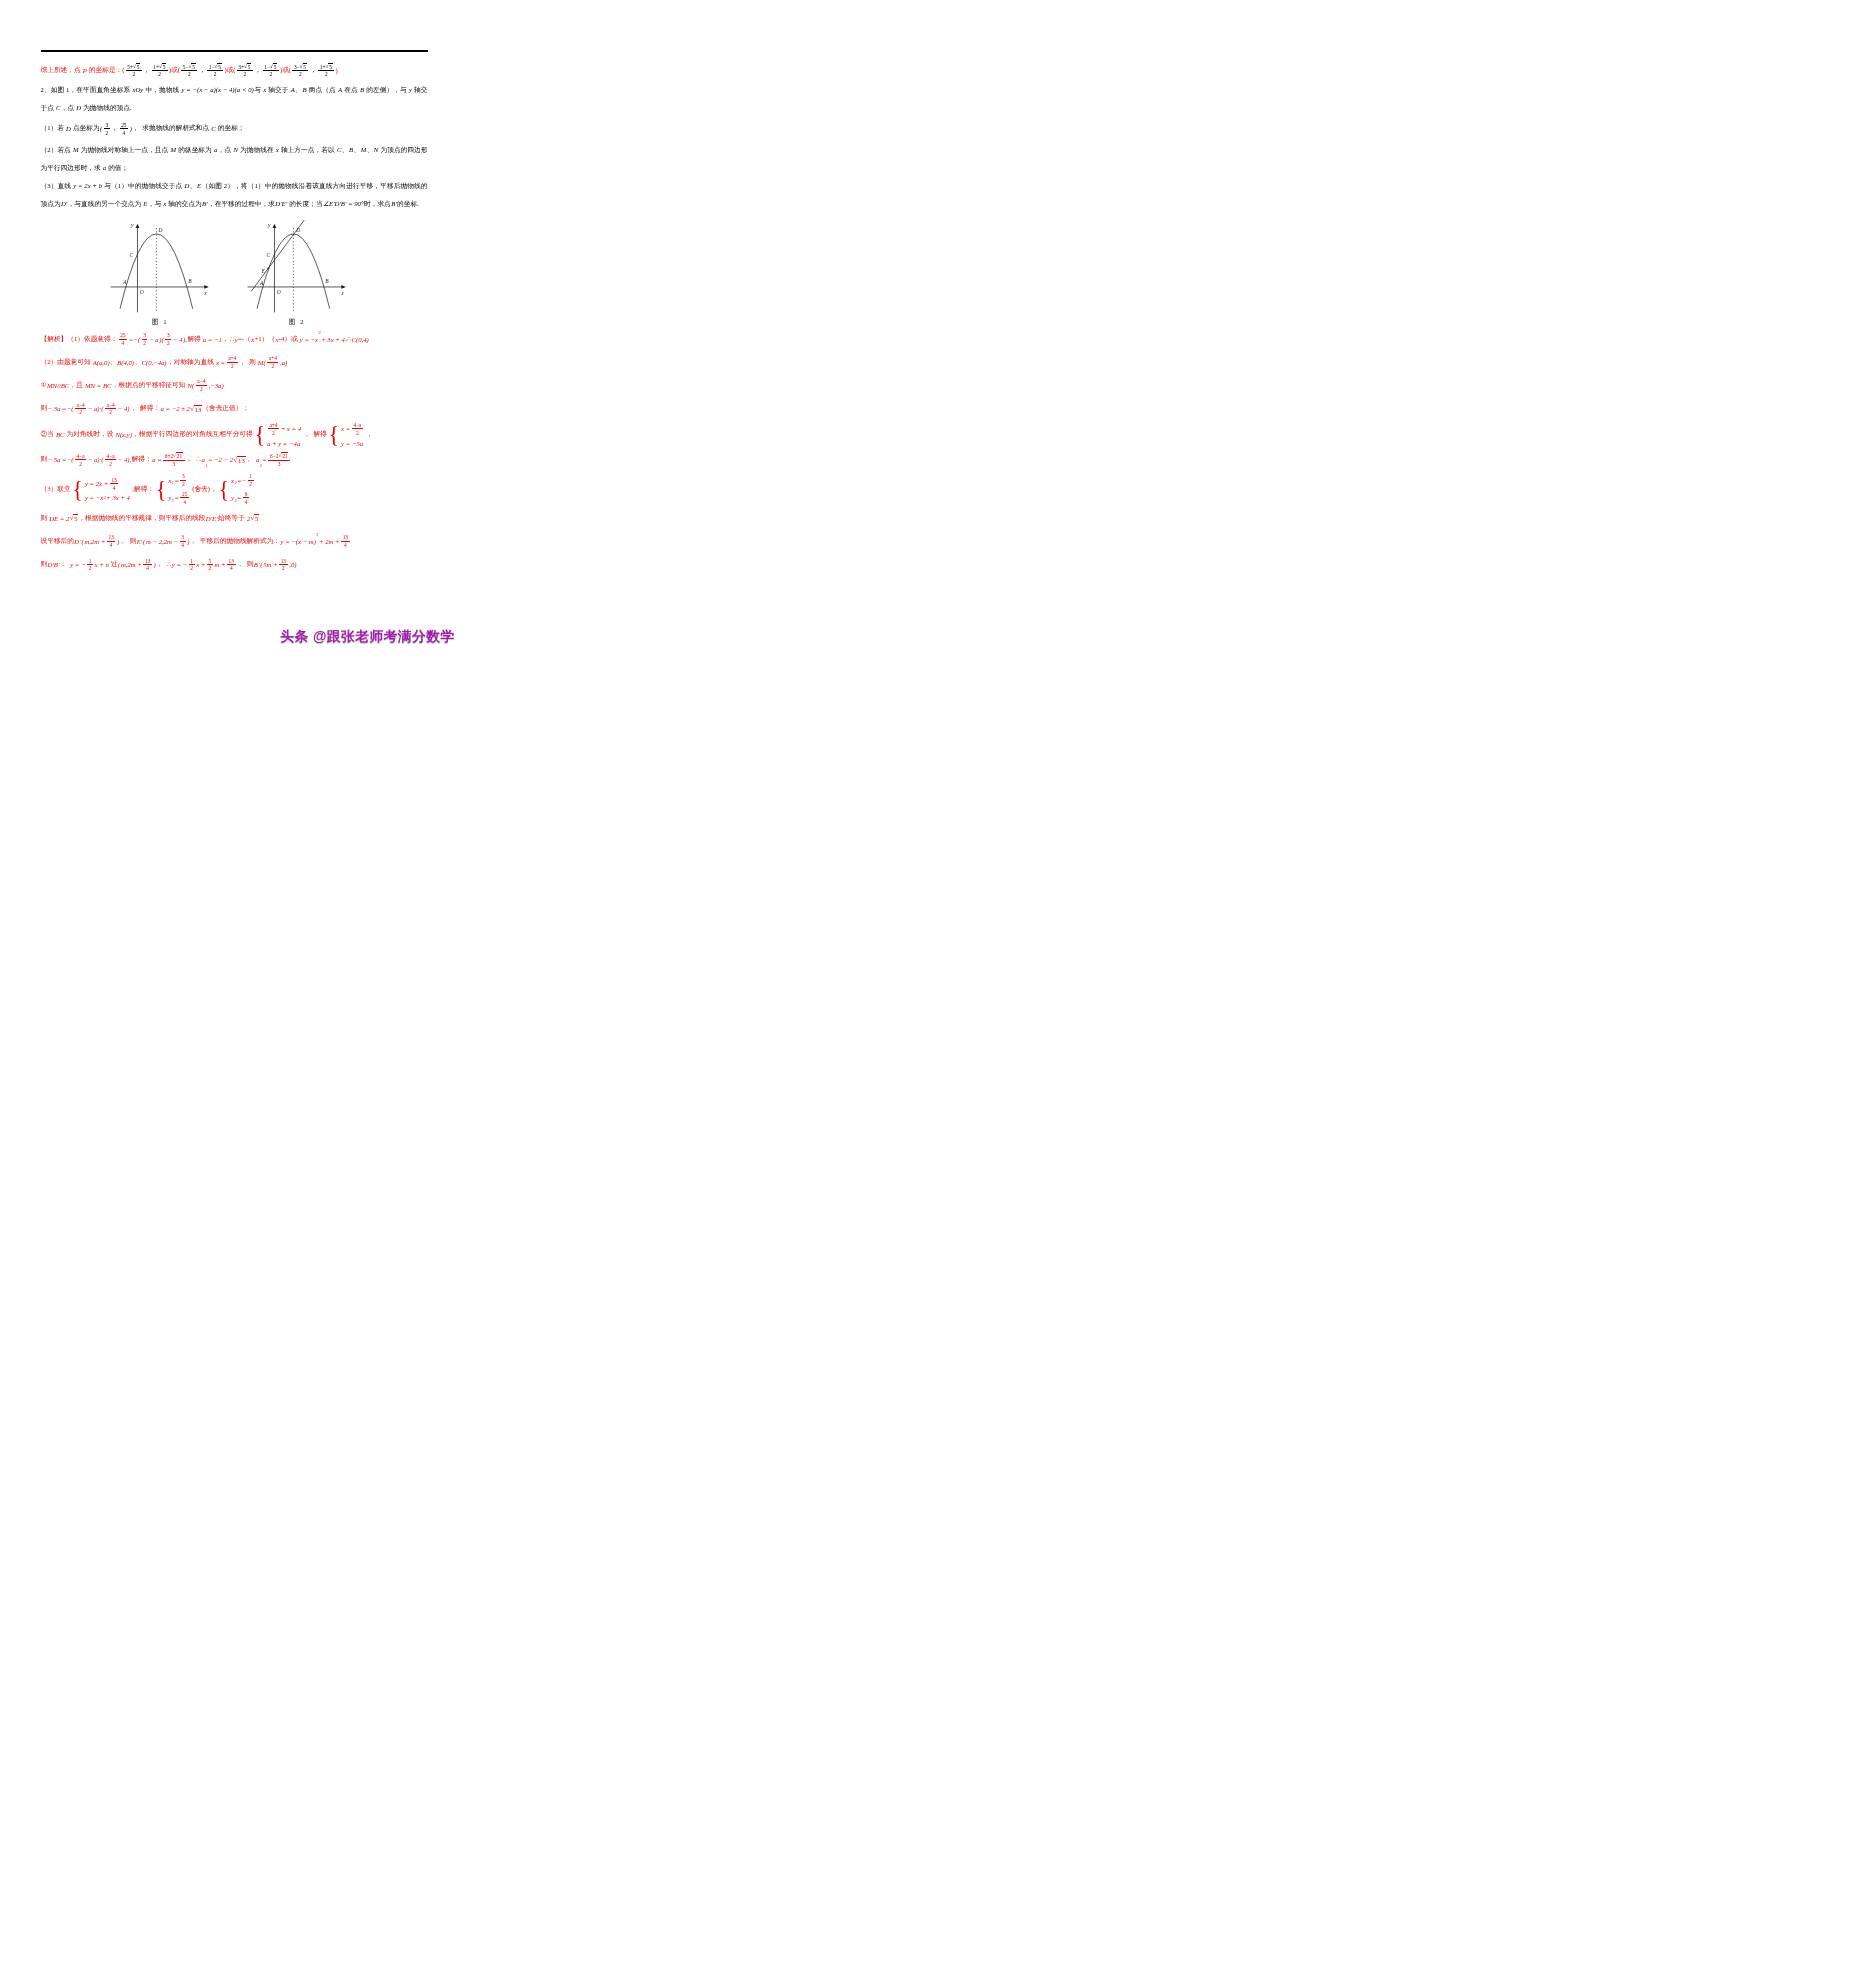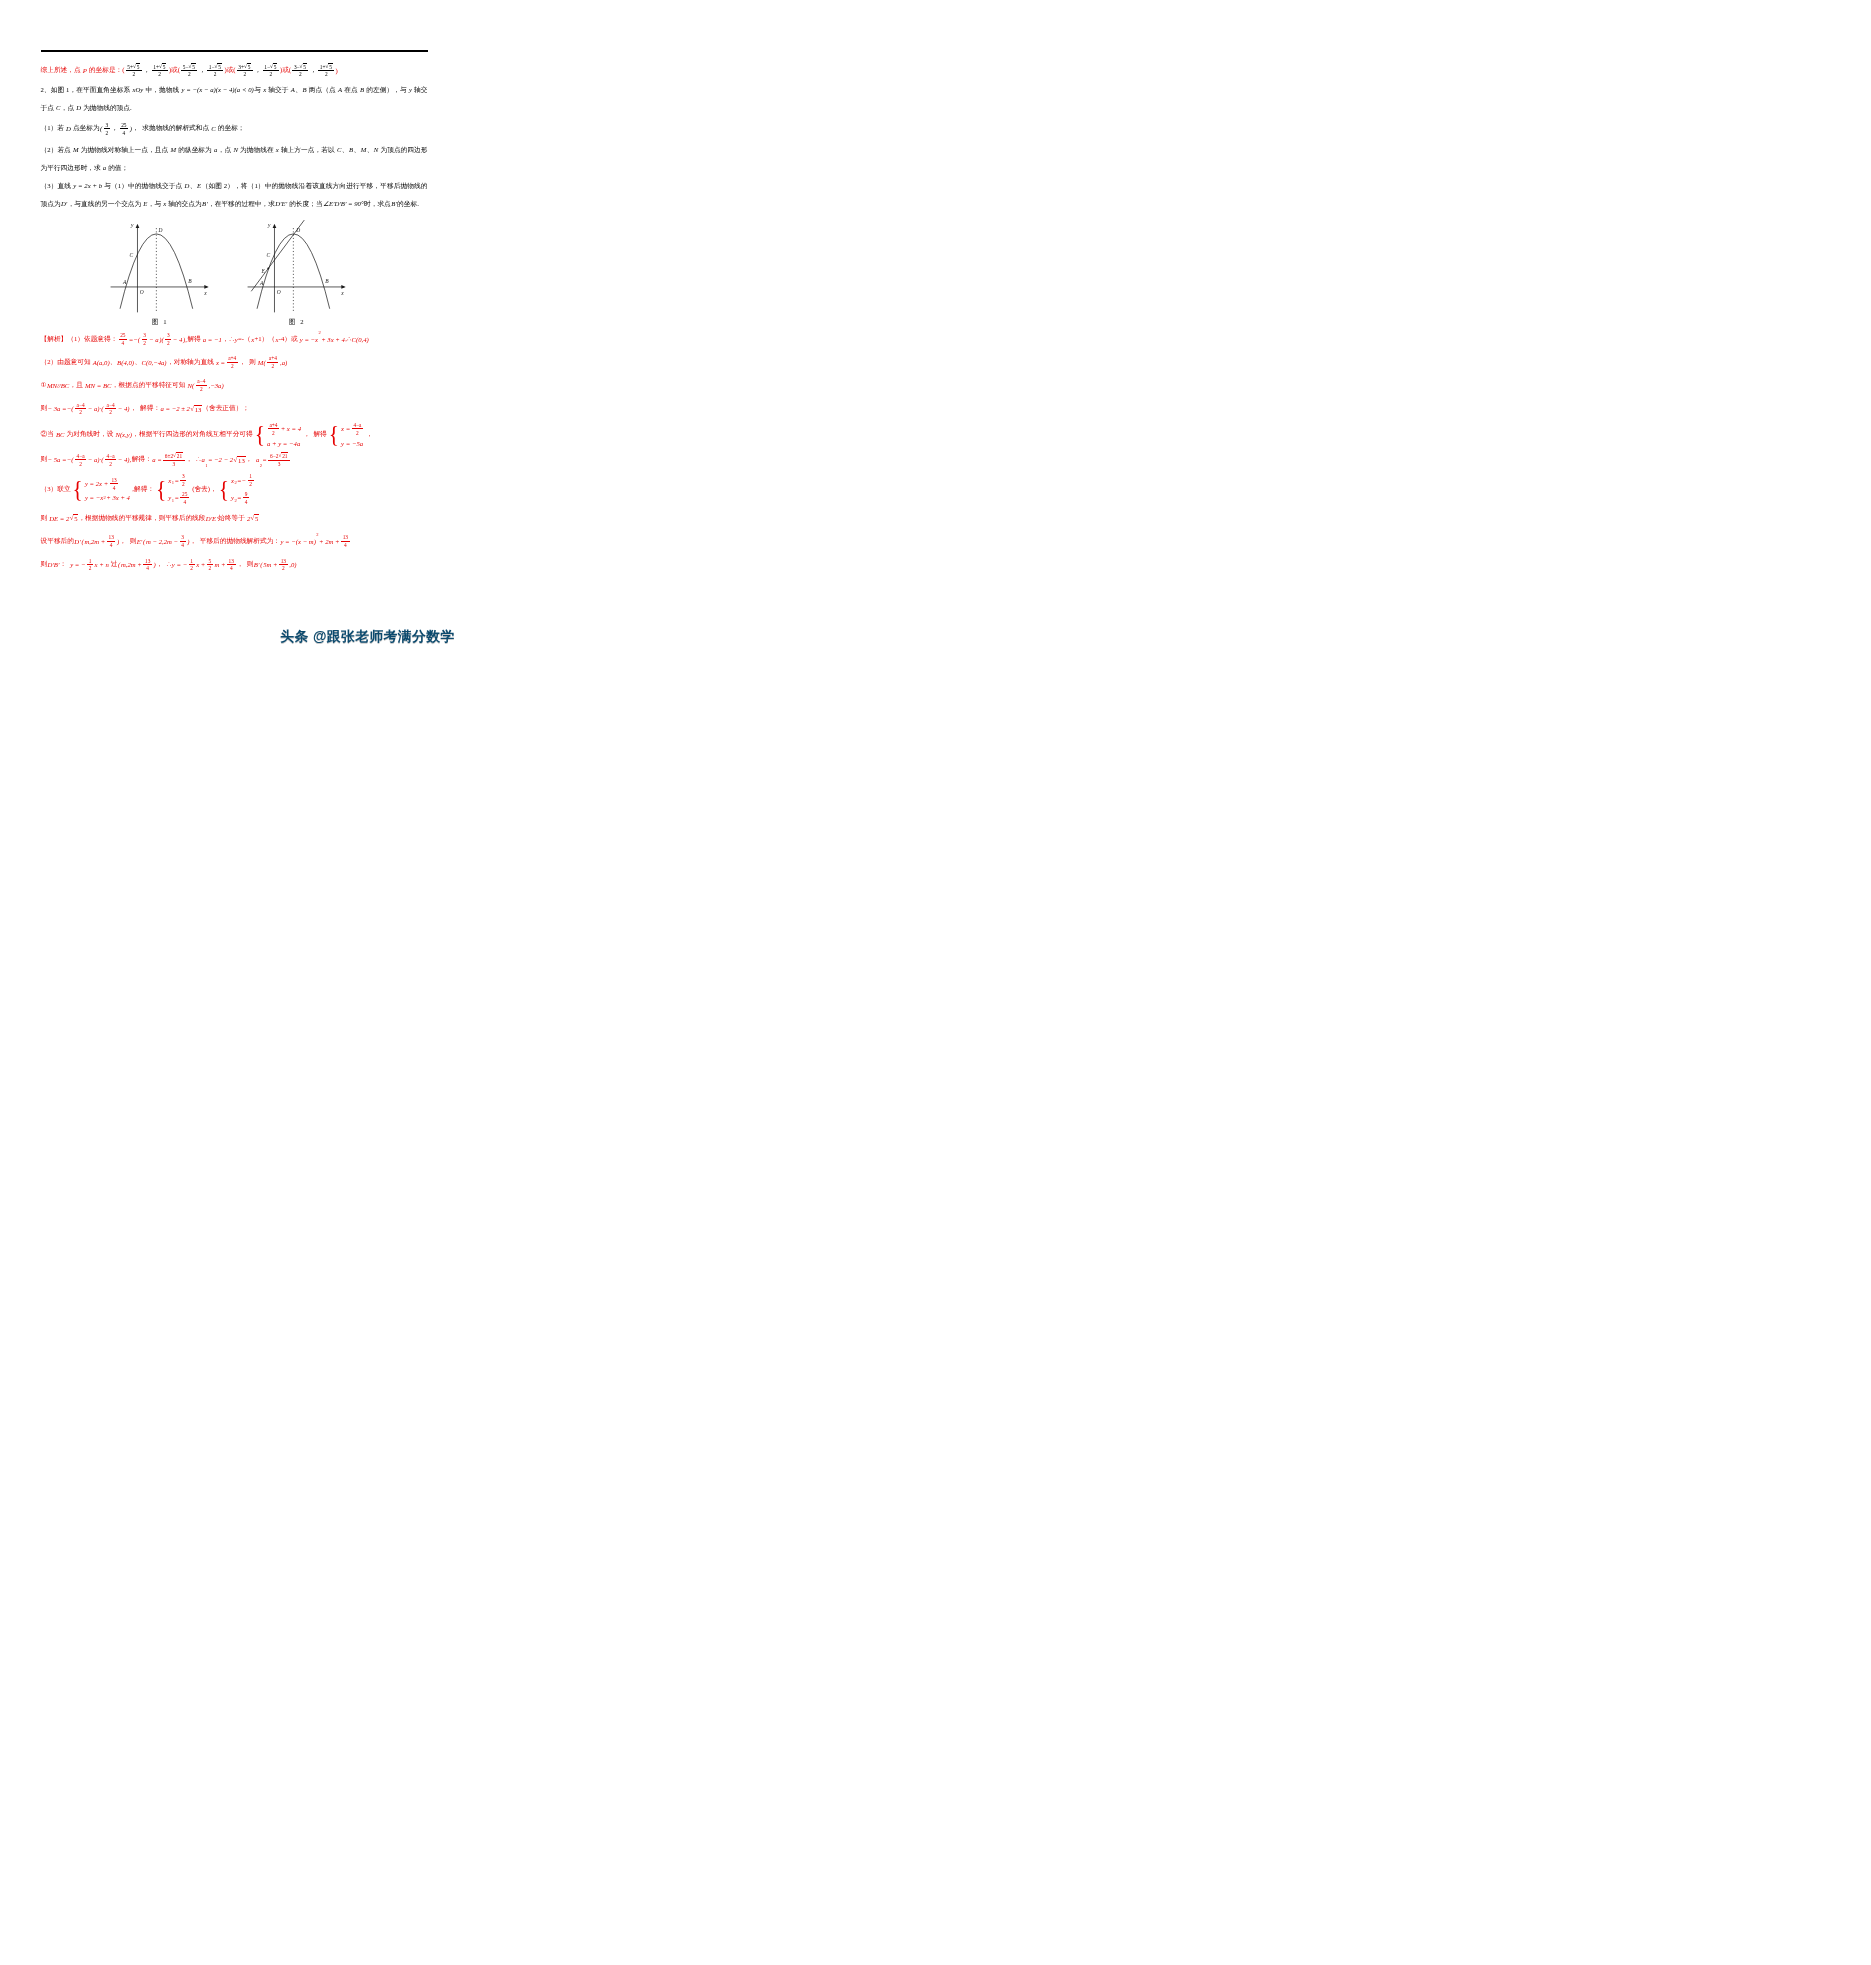--- a/index.html
+++ b/index.html
@@ -38,21 +38,21 @@
   figure{margin:0;text-align:center;}
   figcaption{font-size:6.7px;margin-top:0.8px;letter-spacing:1.6px;color:#111;}
   .fig-svg text{font-family:"Liberation Serif",serif;font-style:italic;font-size:15px;fill:#151515;}
   
   .sol{margin-top:2.4px;}
   .sol .mline{margin-bottom:3.5px;min-height:19.7px;}
   
   .watermark{
     position:absolute;top:628px;right:13.4px;
     font-family:"Liberation Sans","DejaVu Sans",sans-serif;
-    font-weight:700;font-size:13.8px;color:#0c4a6e;letter-spacing:0.4px;
+    font-weight:700;font-size:13.8px;color:#a21caf;letter-spacing:0.4px;
     text-shadow:0 0.8px 0 #c9c9c9;
   }
 </style>
 </head>
 <body>
 
 <div class="page">
   <div class="content">
 
     <hr class="rule">

